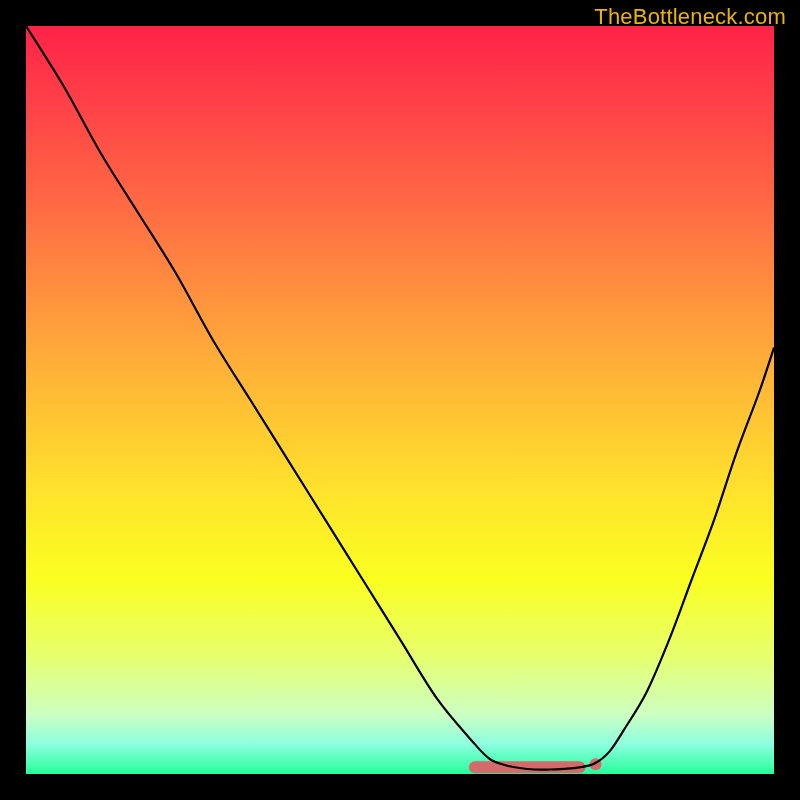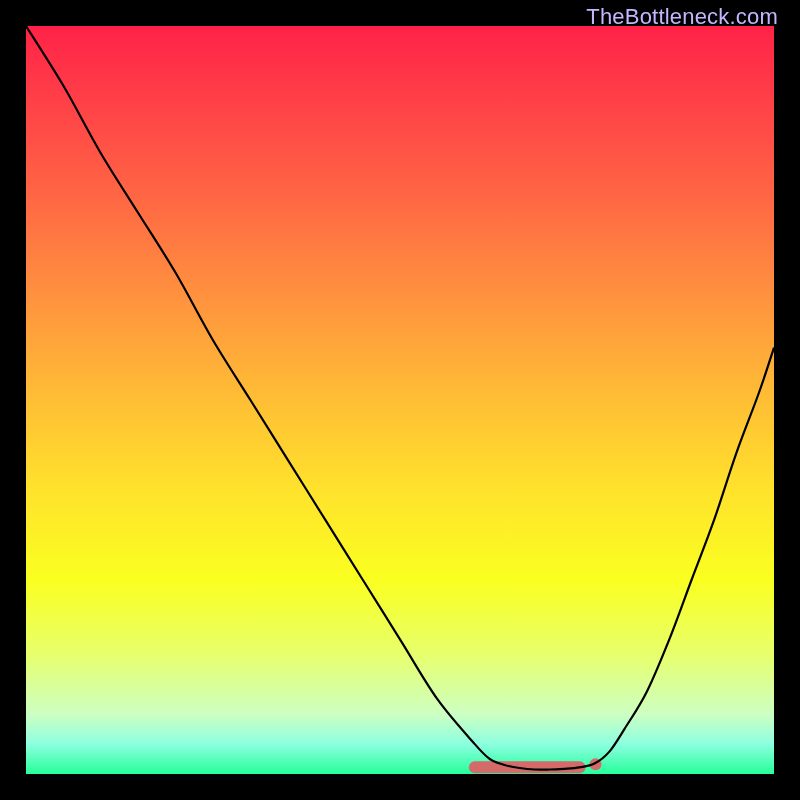--- a/index.html
+++ b/index.html
@@ -40,22 +40,22 @@
     position: absolute;
     left: 0;
     top: 0;
     width: 748px;
     height: 748px;
     pointer-events: none;
   }
   .watermark {
     position: absolute;
     top: 4px;
-    right: 22px;
-    color: #c4b5fd;
+    right: 14px;
+    color: #eab308;
     font-family: Arial, Helvetica, sans-serif;
     font-size: 22px;
     font-weight: 500;
     letter-spacing: 0.2px;
   }
 </style>
 </head>
 <body>
 
 <div class="chart-container">

